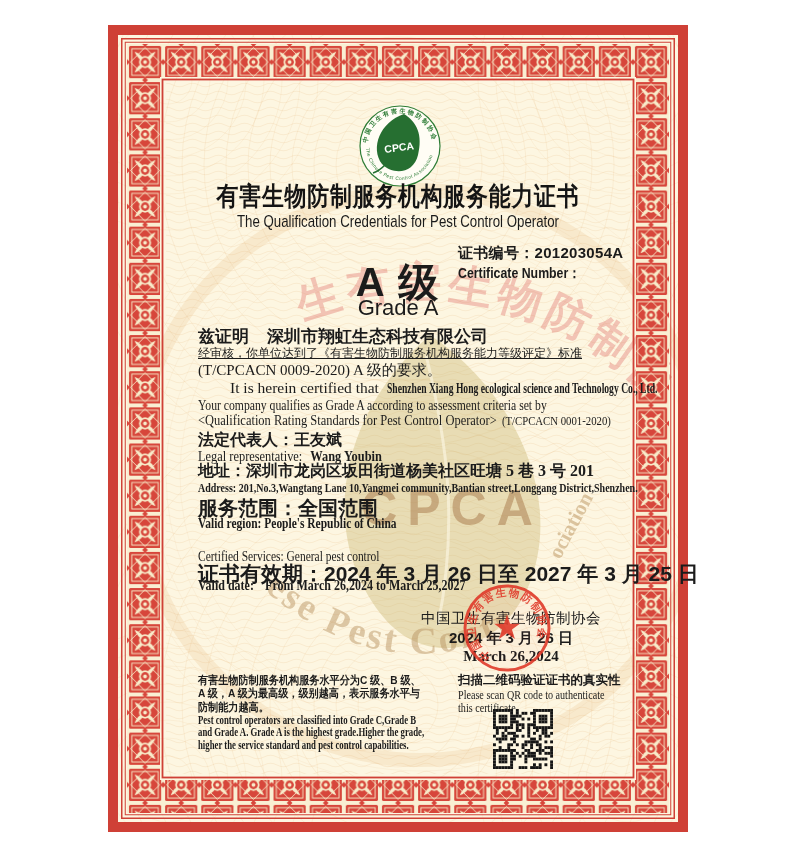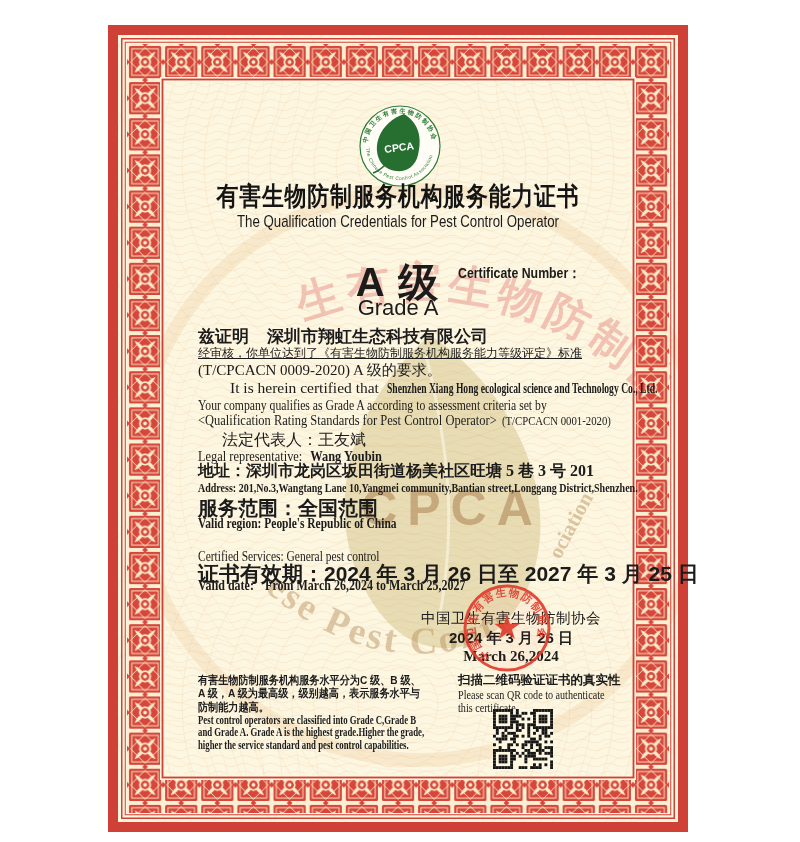--- a/index.html
+++ b/index.html
@@ -21,21 +21,21 @@
   .bl{left:90px;transform-origin:left center;}
   .l1{top:302px;font-size:17px;font-weight:bold;text-align:center;}
   .l1 .co{margin-left:18px;}
   .l2{top:322px;font-size:12px;text-decoration:underline;}
   .l3{top:337px;font-size:15px;}
   .l4{top:354px;font-size:15.5px;margin-left:32px;}
   .l4 .co{display:inline-block;font-weight:bold;transform:scaleX(.62);transform-origin:left center;margin-left:8px;}
   .l5{top:372px;font-size:15px;transform:scaleX(.78);}
   .l6{top:387px;font-size:14.5px;transform:scaleX(.86);}
   .l6 .code{font-size:12.5px;margin-left:6px;}
-  .l7{top:406px;font-size:16px;font-weight:normal;margin-left:24px;}
+  .l7{top:406px;font-size:16px;font-weight:bold;}
   .l8{top:422px;font-size:15.5px;transform:scaleX(.8);}
   .l8 .nm{font-weight:bold;margin-left:10px;}
   .l9{top:437px;font-size:16px;font-weight:bold;}
   .l10{top:456px;font-size:12.5px;font-weight:bold;transform:scaleX(.8);}
   .l11{top:472px;font-size:20px;font-weight:bold;}
   .l12{top:489px;font-size:15.5px;font-weight:600;transform:scaleX(.74);}
   .l13{top:504px;font-size:16px;font-weight:bold;}
   .l14{top:522px;font-size:15.5px;transform:scaleX(.74);}
   .l15{top:537px;font-size:21px;font-weight:bold;}
   .l16{top:552px;font-size:15px;font-weight:bold;transform:scaleX(.8);}
@@ -199,20 +199,23 @@
           <path d="M 4,-32 C -20,-24 -30,2 -18,18 C -6,30 14,27 18,9 C 23,-11 17,-24 4,-32 Z" fill="#266f31"></path>
           <path d="M -15,19 Q -21,25 -27,27" fill="none" stroke="#266f31" stroke-width="1.6"></path>
         </g>
         <text x="-1" y="5" text-anchor="middle" font-size="10.5" font-weight="bold" fill="#ffffff" transform="rotate(-7)" font-family="Liberation Sans, sans-serif">CPCA</text>
       </svg>
     </div>
 
     <div class="t ctr title zh">有害生物防制服务机构服务能力证书</div>
     <div class="t ctr subtitle">The Qualification Credentials for Pest Control Operator</div>
 
+    <div class="t certno1 zh">
+      <span>证书编号：</span><span>201203054A</span>
+    </div>
     <div class="t certno2">Certificate Number：</div>
 
     <div class="t ctr grade-zh zh">A 级</div>
     <div class="t ctr grade-en">Grade A</div>
 
     <div class="t bl l1 kai">
       <span>兹证明</span><span class="co">深圳市翔虹生态科技有限公司</span>
     </div>
     <div class="t bl l2 zh">经审核，你单位达到了《有害生物防制服务机构服务能力等级评定》标准</div>
     <div class="t bl l3 en">(T/CPCACN 0009-2020) A 级的要求。</div>

